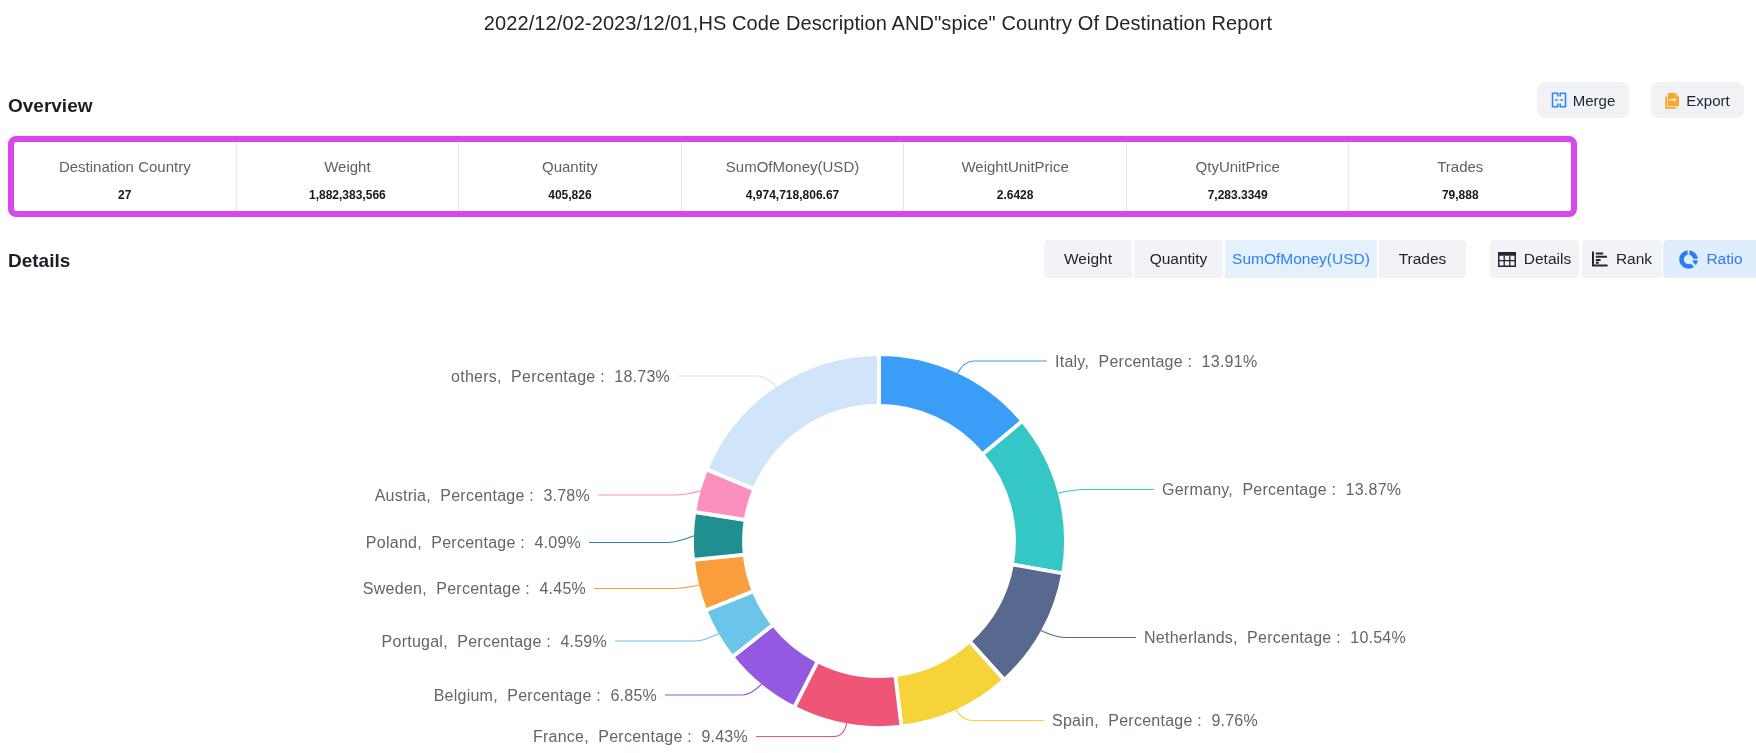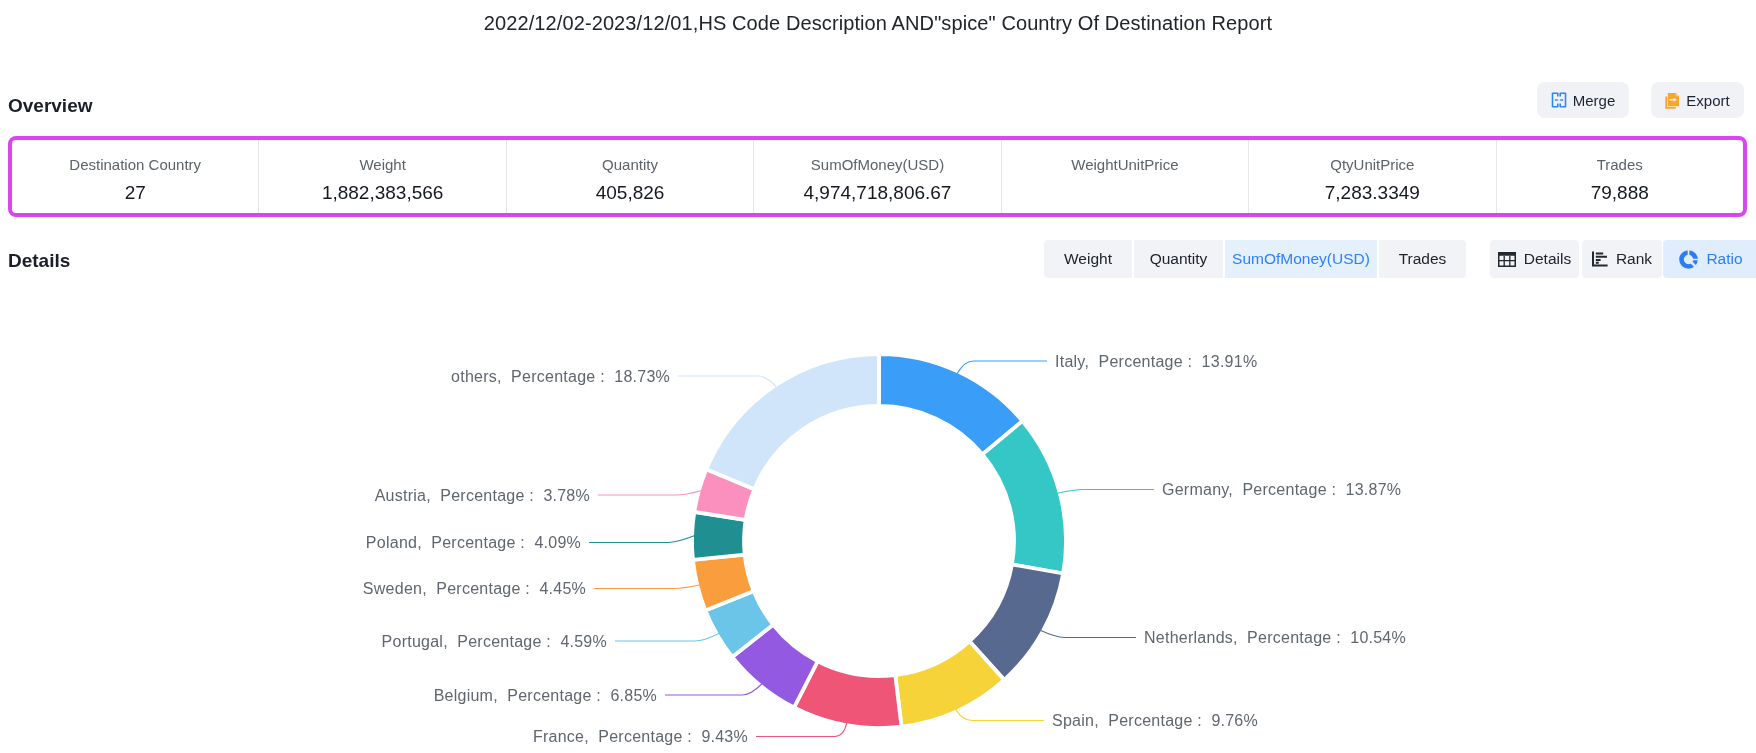--- a/index.html
+++ b/index.html
@@ -5,26 +5,26 @@
 * { margin:0; padding:0; box-sizing:border-box; }
 html,body { width:1756px; height:753px; background:#ffffff;
   font-family:"Liberation Sans", sans-serif; }
 .page { position:relative; width:1756px; height:753px; overflow:hidden; }
 .title { position:absolute; top:12px; left:0; width:1756px; text-align:center;
   font-size:20px; color:#20242B; letter-spacing:0.1px; }
 .h2 { position:absolute; font-size:19px; font-weight:bold; color:#1A1E26; }
 .btn { position:absolute; top:82px; height:36px; background:#F1F2F6; border-radius:8px;
   display:flex; align-items:center; justify-content:center; font-size:15px; color:#1B2433; }
 .btn svg { margin-right:6px; }
-.ovcard { position:absolute; left:8px; top:136px; width:1739px; height:81px;
-  border:4px solid #d946ef; border-radius:8px; background:#fff; display:flex; }
+.ovcard { position:absolute; left:8px; top:136px; width:1569px; height:81px;
+  border:6px solid #d946ef; border-radius:8px; background:#fff; display:flex; }
 .ovcol { flex:1; position:relative; text-align:center; padding-top:16px; }
 .ovcol + .ovcol { border-left:1px solid #E6E7EB; }
 .ovcol .lb { font-size:15px; color:#5B6269; line-height:17px; }
-.ovcol .vl { font-size:19px; font-weight:normal; color:#14181F; line-height:28px; margin-top:6px; }
+.ovcol .vl { font-size:12px; font-weight:bold; color:#14181F; line-height:28px; margin-top:6px; }
 .tabs { position:absolute; top:240px; height:38px; display:flex; border-radius:4px; overflow:hidden; }
 .tab { height:38px; display:flex; align-items:center; justify-content:center;
   font-size:15.5px; color:#20242B; background:#F2F3F7; }
 .tab.sel { background:#E5F0FD; color:#2F80F7; }
 .tab + .tab { border-left:2px solid #ffffff; }
 .rtab { position:absolute; top:240px; height:38px; border-radius:4px; background:#F2F3F7;
   display:flex; align-items:center; justify-content:center; font-size:15.5px; color:#20242B; }
 .rtab svg { margin-right:8px; }
 .rtab.sel { background:#E0EDFD; color:#2B7CF7; }
 </style>
@@ -68,20 +68,21 @@
     <div class="ovcol">
         <div class="lb">Quantity</div>
         <div class="vl">405,826</div>
       </div>
     <div class="ovcol">
         <div class="lb">SumOfMoney(USD)</div>
         <div class="vl">4,974,718,806.67</div>
       </div>
     <div class="ovcol">
         <div class="lb">WeightUnitPrice</div>
+        <div class="vl">2.6428</div>
       </div>
     <div class="ovcol">
         <div class="lb">QtyUnitPrice</div>
         <div class="vl">7,283.3349</div>
       </div>
     <div class="ovcol">
         <div class="lb">Trades</div>
         <div class="vl">79,888</div>
       </div>
   </div>

